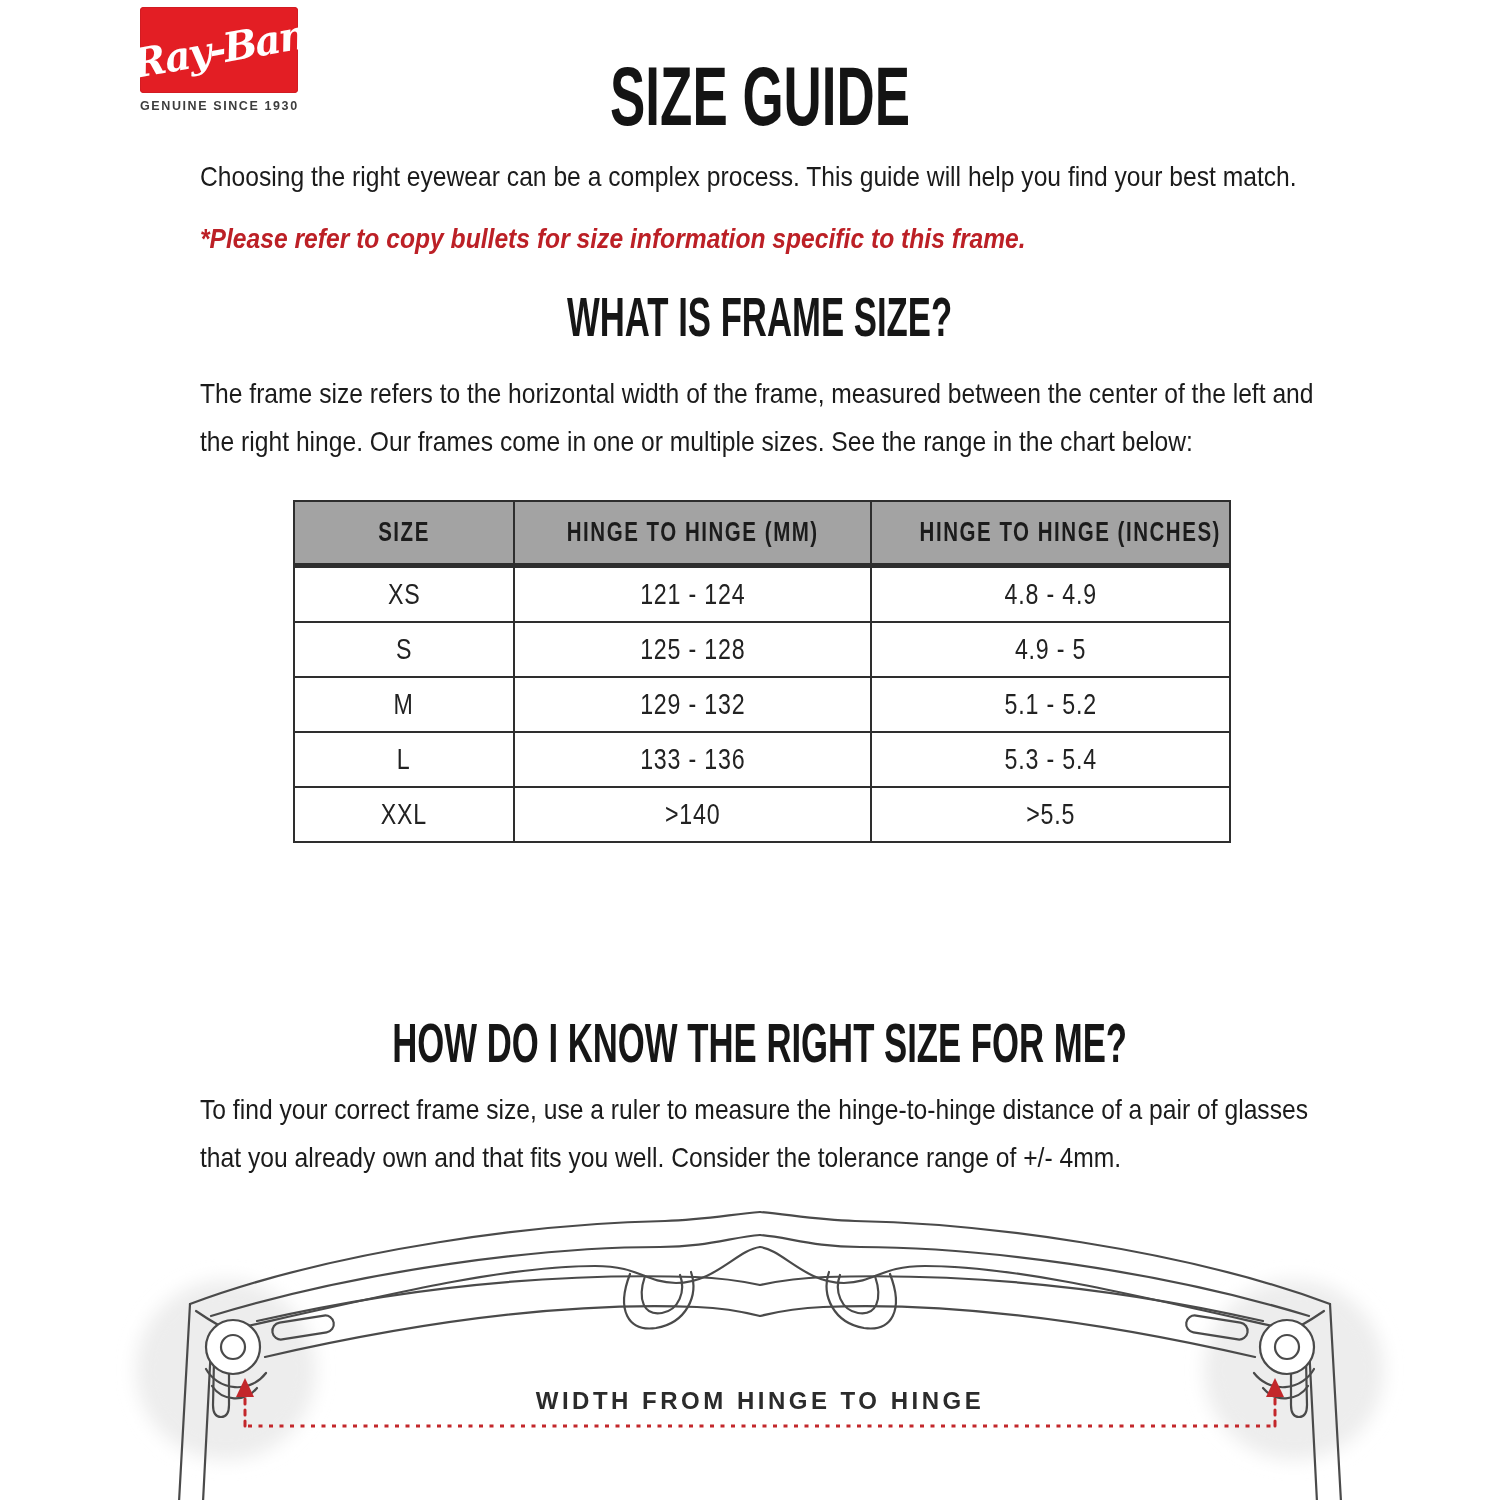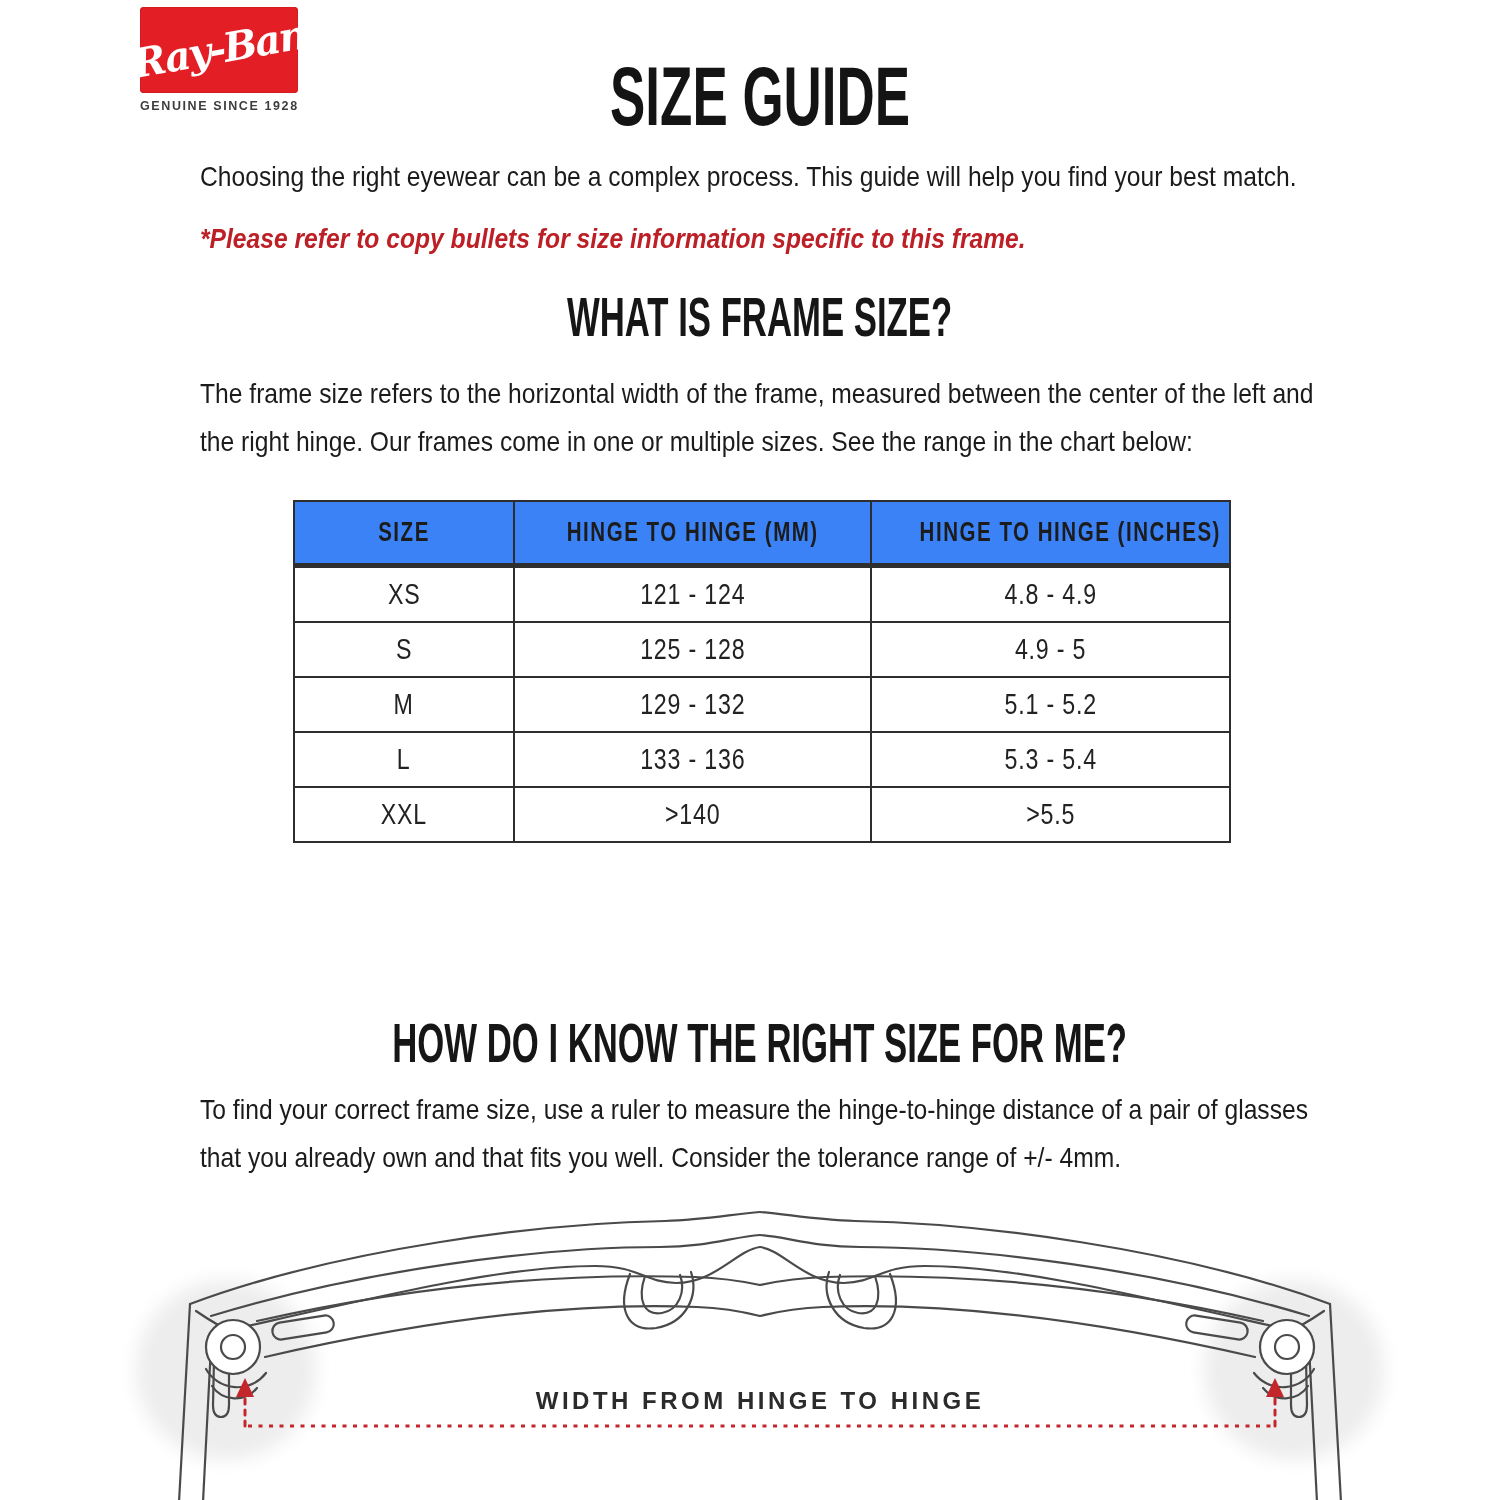--- a/index.html
+++ b/index.html
@@ -39,21 +39,21 @@
   .p-frame{top:370px;}
   .p-measure{top:1086px;}
   
   .size-table{
     position:absolute;left:293px;top:500px;width:936px;border-collapse:collapse;
     table-layout:fixed;
   }
   .size-table th,.size-table td{
     border:2px solid #2E2E2E;text-align:center;vertical-align:middle;padding:0;
   }
-  .size-table th{height:61px;background:#3b82f6;border-bottom-width:5px;}
+  .size-table th{height:61px;background:#a3a3a3;border-bottom-width:5px;}
   .size-table td{height:53px;}
   .th-text{
     display:inline-block;transform:scaleX(0.76);transform-origin:50% 50%;
     font-size:27px;font-weight:bold;letter-spacing:2px;color:#1c1c1c;white-space:nowrap;
   }
   .cell-text{
     display:inline-block;transform:scaleX(0.80);transform-origin:50% 50%;
     font-size:29px;font-weight:normal;color:#222;white-space:nowrap;letter-spacing:1px;
   }
   
@@ -61,21 +61,21 @@
 </style>
 </head>
 <body>
 
 <div class="page">
 
   <div class="logo">
     <div class="logo-box">
       <span class="logo-script">Ray-Ban</span>
     </div>
-    <div class="logo-tagline">GENUINE SINCE 1928</div>
+    <div class="logo-tagline">GENUINE SINCE 1930</div>
   </div>
 
   <div class="center-row title-xl">
     <span class="cond">SIZE GUIDE</span>
   </div>
 
   <div class="para p-intro">Choosing the right eyewear can be a complex process. This guide will help you find your best match.</div>
   <div class="para p-note">*Please refer to copy bullets for size information specific to this frame.</div>
 
   <div class="center-row h2">

